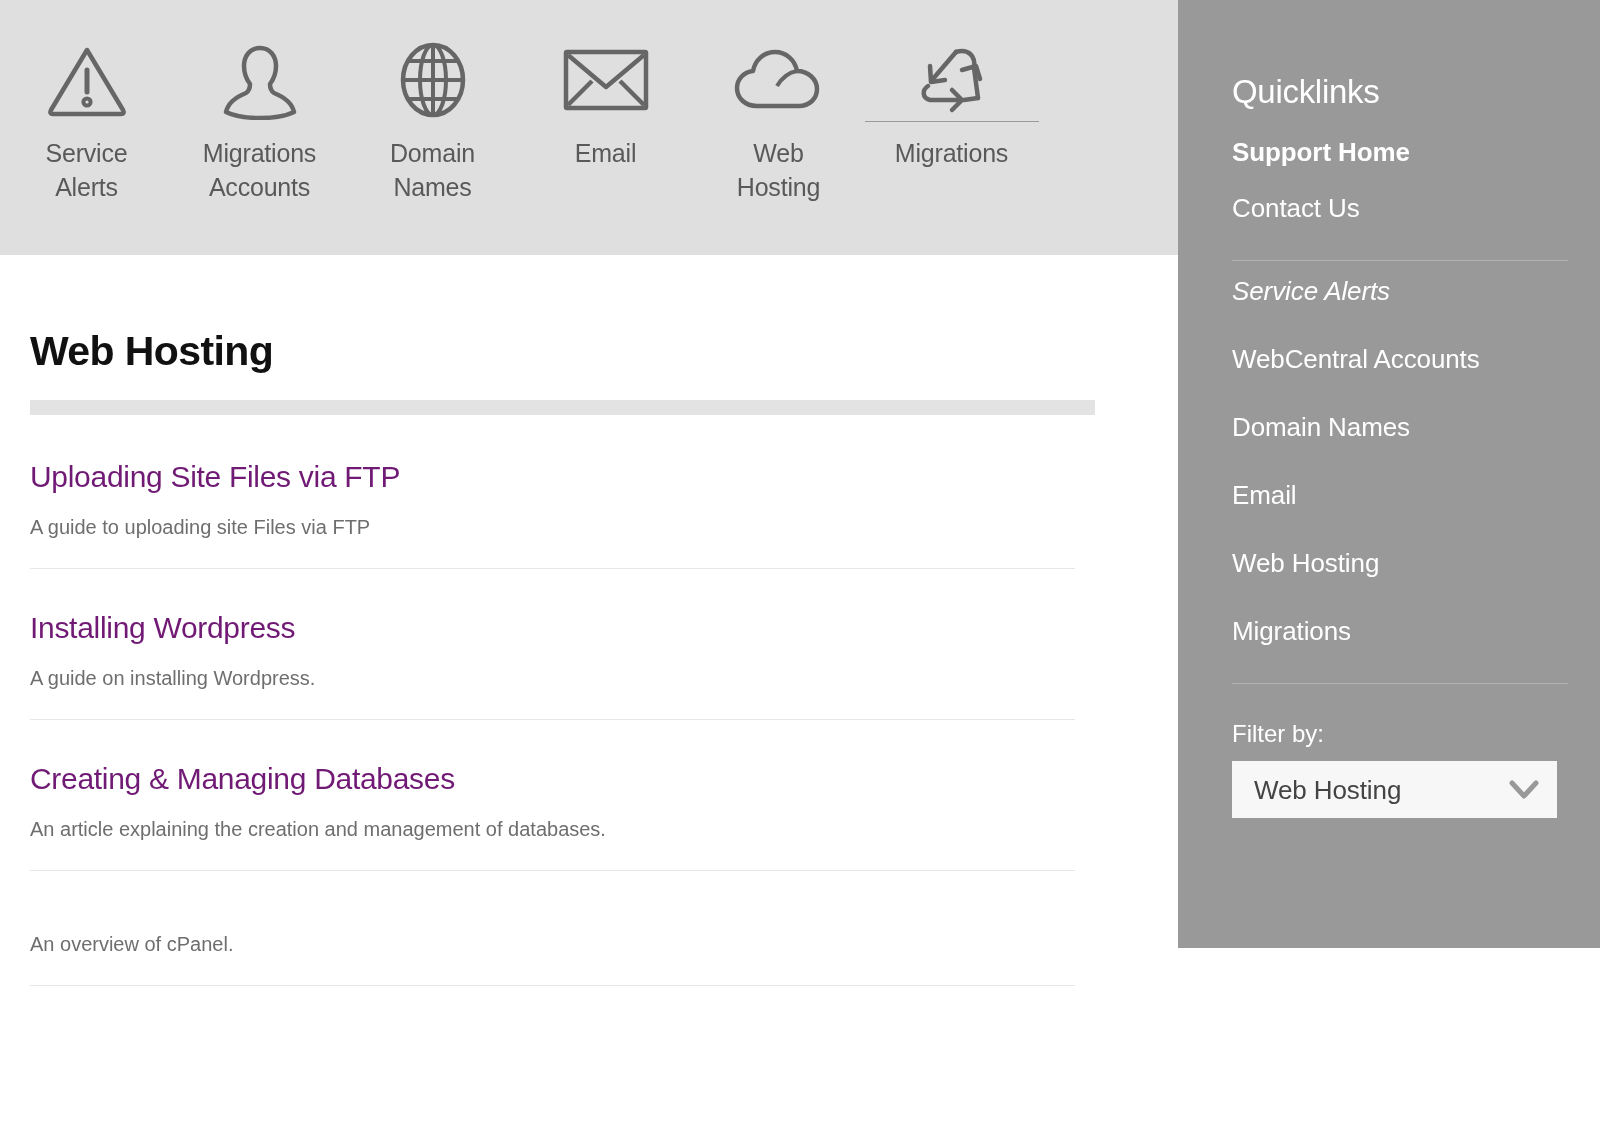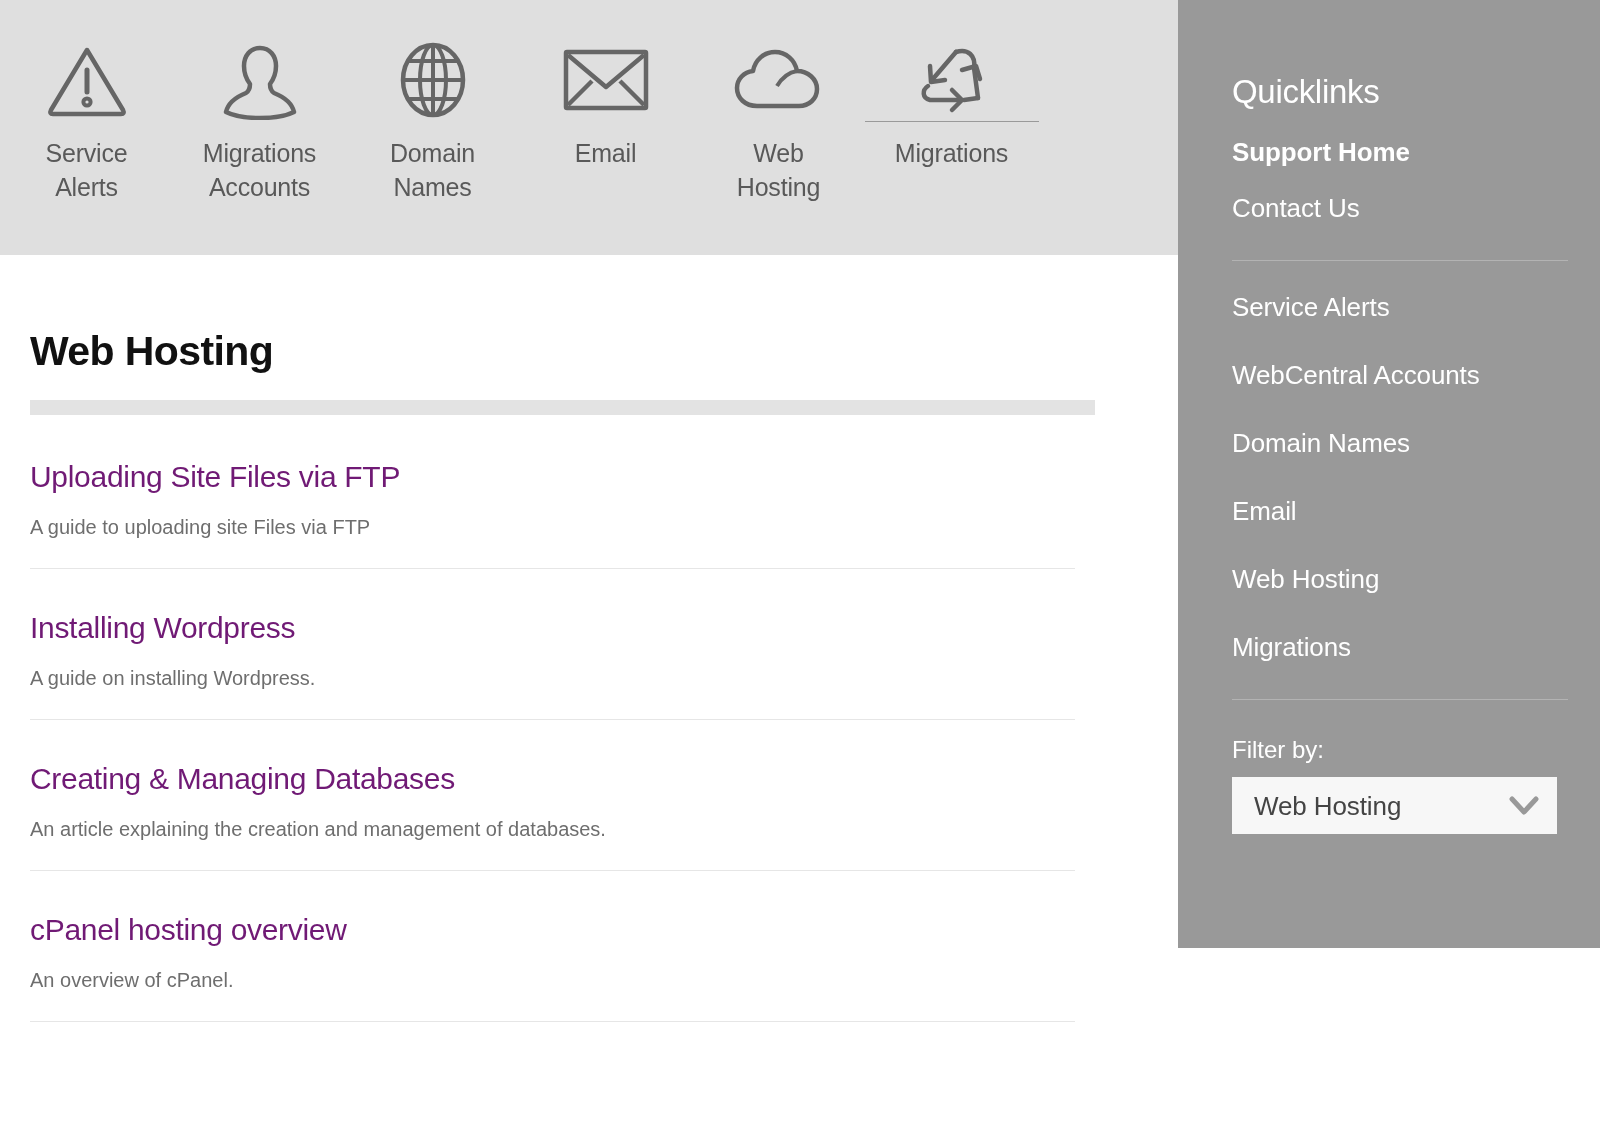--- a/index.html
+++ b/index.html
@@ -131,21 +131,21 @@
     letter-spacing: -0.1px;
   }
   #quicklinks-list .side-link:first-child { margin-top: 24px; font-weight: bold; }
   .side-divider {
     height: 1px;
     background: #b3b3b3;
     margin-top: 36px;
     width: 100%;
   }
   #categories-heading { margin-top: 36px; }
-  #categories-list .side-link:first-child { margin-top: 30px; }
+  #categories-list .side-link:first-child { margin-top: 14px; font-style: italic; }
   #categories-list .side-link { margin-top: 36px; }
   #filter-label {
     margin-top: 35px;
     font-size: 24px;
     line-height: 30px;
     color: #ffffff;
   }
   #filter-select {
     margin-top: 12px;
     width: 325px;
@@ -263,21 +263,20 @@
         <div class="article-title">Installing Wordpress</div>
         <div class="article-desc">A guide on installing Wordpress.</div>
       </div>
 
       <div class="article">
         <div class="article-title">Creating &amp; Managing Databases</div>
         <div class="article-desc">An article explaining the creation and management of databases.</div>
       </div>
 
       <div class="article">
-        <div class="article-title">cPanel hosting overview</div>
         <div class="article-desc">An overview of cPanel.</div>
       </div>
 
     </div>
   </div>
 
   <div id="sidebar">
 
     <div class="side-heading" id="quicklinks-heading">Quicklinks</div>
 

